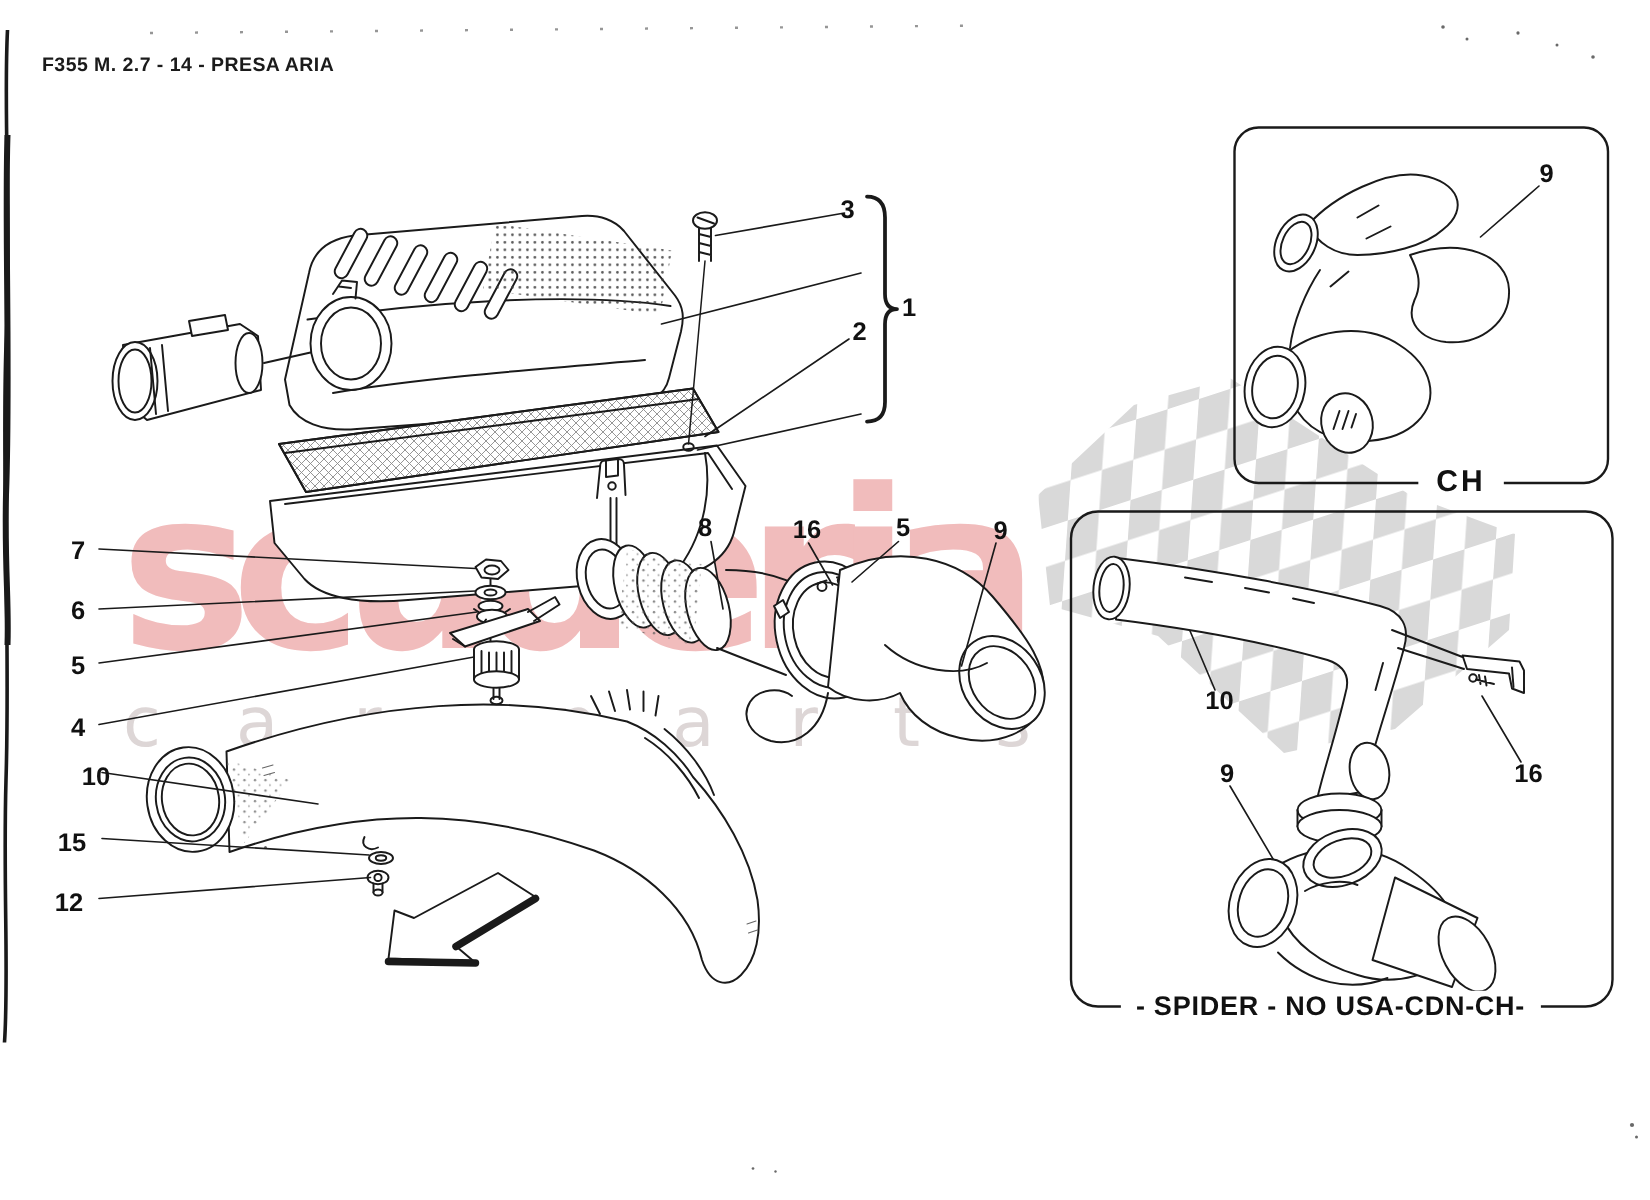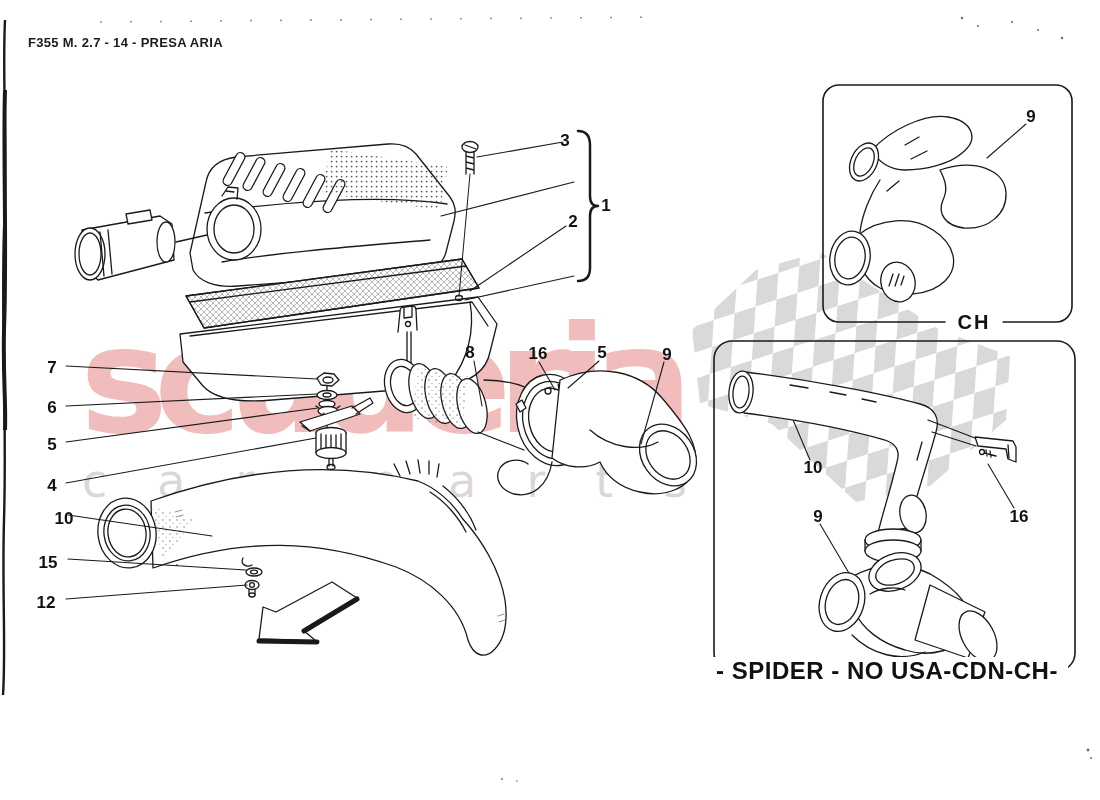--- a/index.html
+++ b/index.html
@@ -7,21 +7,21 @@
           font-family:"Liberation Sans",sans-serif;}
   #artwork{position:absolute;left:0;top:0;}
   .overlay{position:absolute;left:0;top:0;width:1004px;height:800px;pointer-events:none;}
   #page-title{position:absolute;left:28px;top:35px;font-size:13px;font-weight:bold;
               color:#1b1b1b;letter-spacing:.3px;white-space:nowrap;}
   .co{position:absolute;transform:translate(-50%,-50%);font-size:17px;font-weight:bold;
       color:#111;line-height:1;}
   .box-caption{position:absolute;transform:translate(-50%,-50%);background:#ffffff;
       color:#111;font-weight:bold;white-space:nowrap;}
   #ch-caption{left:974px;top:322px;font-size:20px;letter-spacing:2px;padding:0 12px;}
-  #spider-caption{left:887px;top:671px;font-size:24px;letter-spacing:.5px;padding:0 10px;}
+  #spider-caption{left:887px;top:671px;font-size:18px;letter-spacing:.5px;padding:0 10px;}
 </style>
 </head>
 <body>
 
 <div id="screen">
 
 <svg id="artwork" width="1100" height="800" viewBox="0 0 1100 800">
   <defs>
     <pattern id="dots" width="5" height="5" patternUnits="userSpaceOnUse">
       <circle cx="1.6" cy="1.6" r="0.9" fill="#3a3a3a"></circle>

